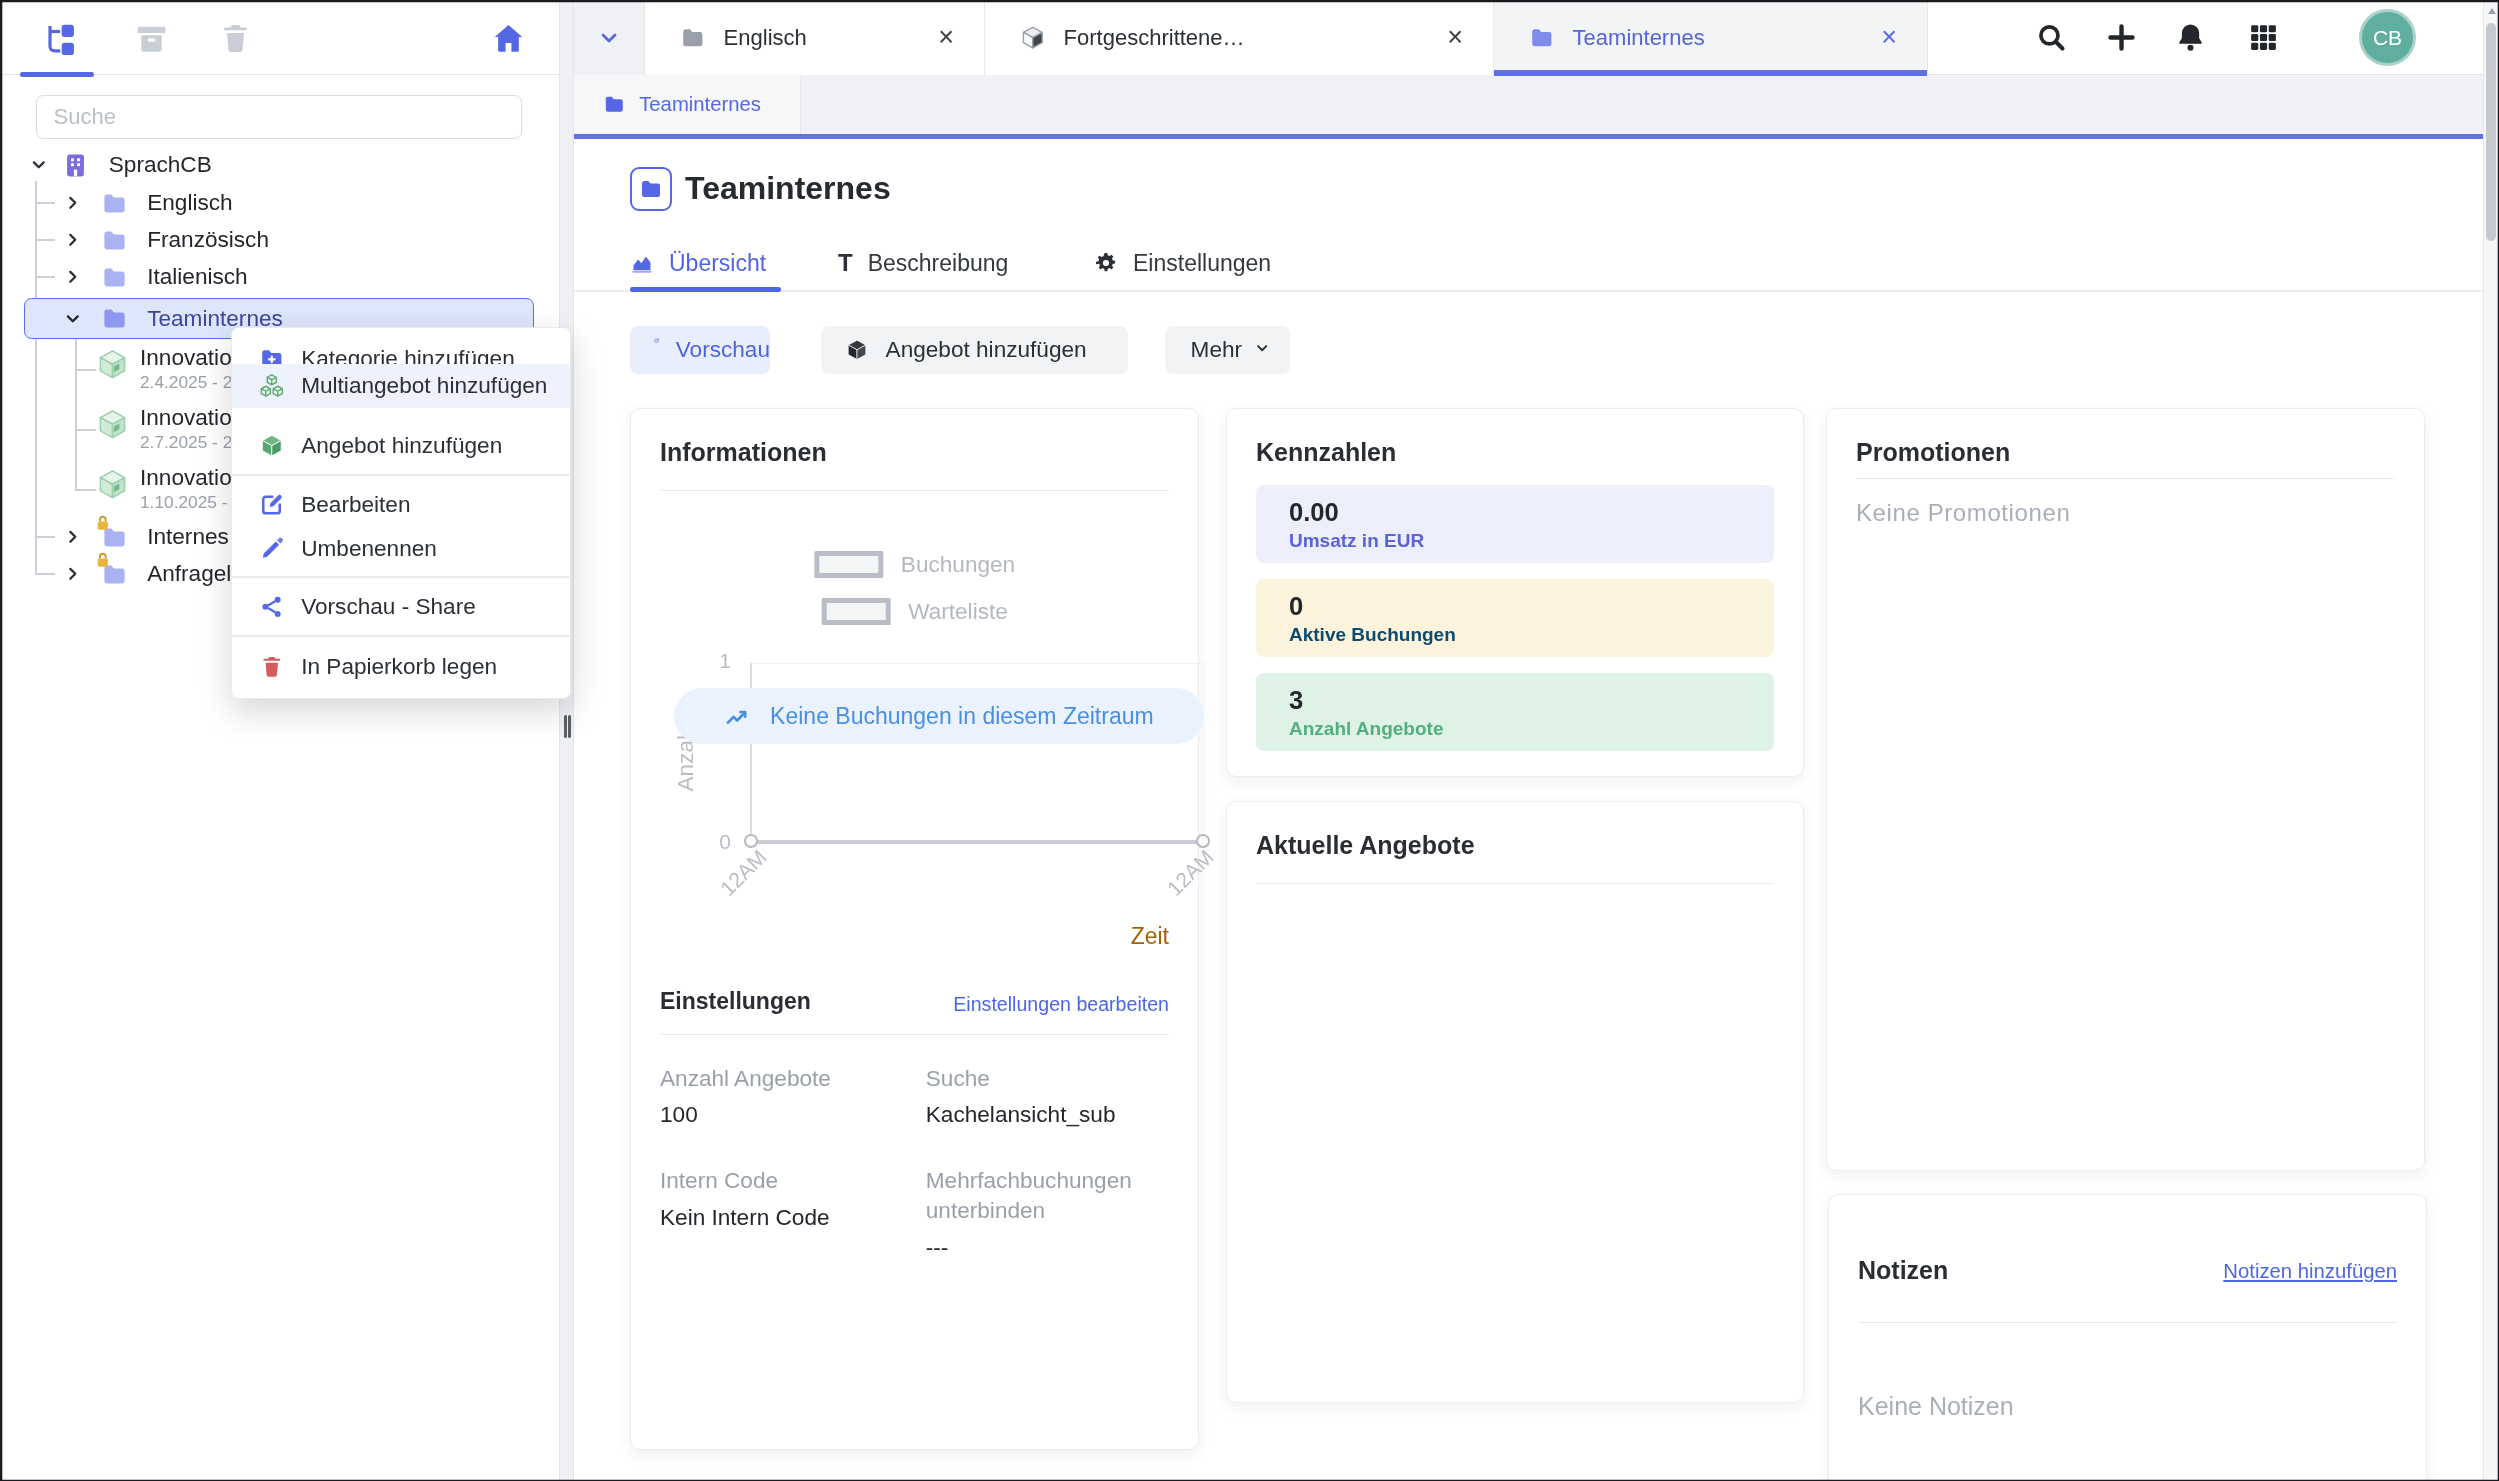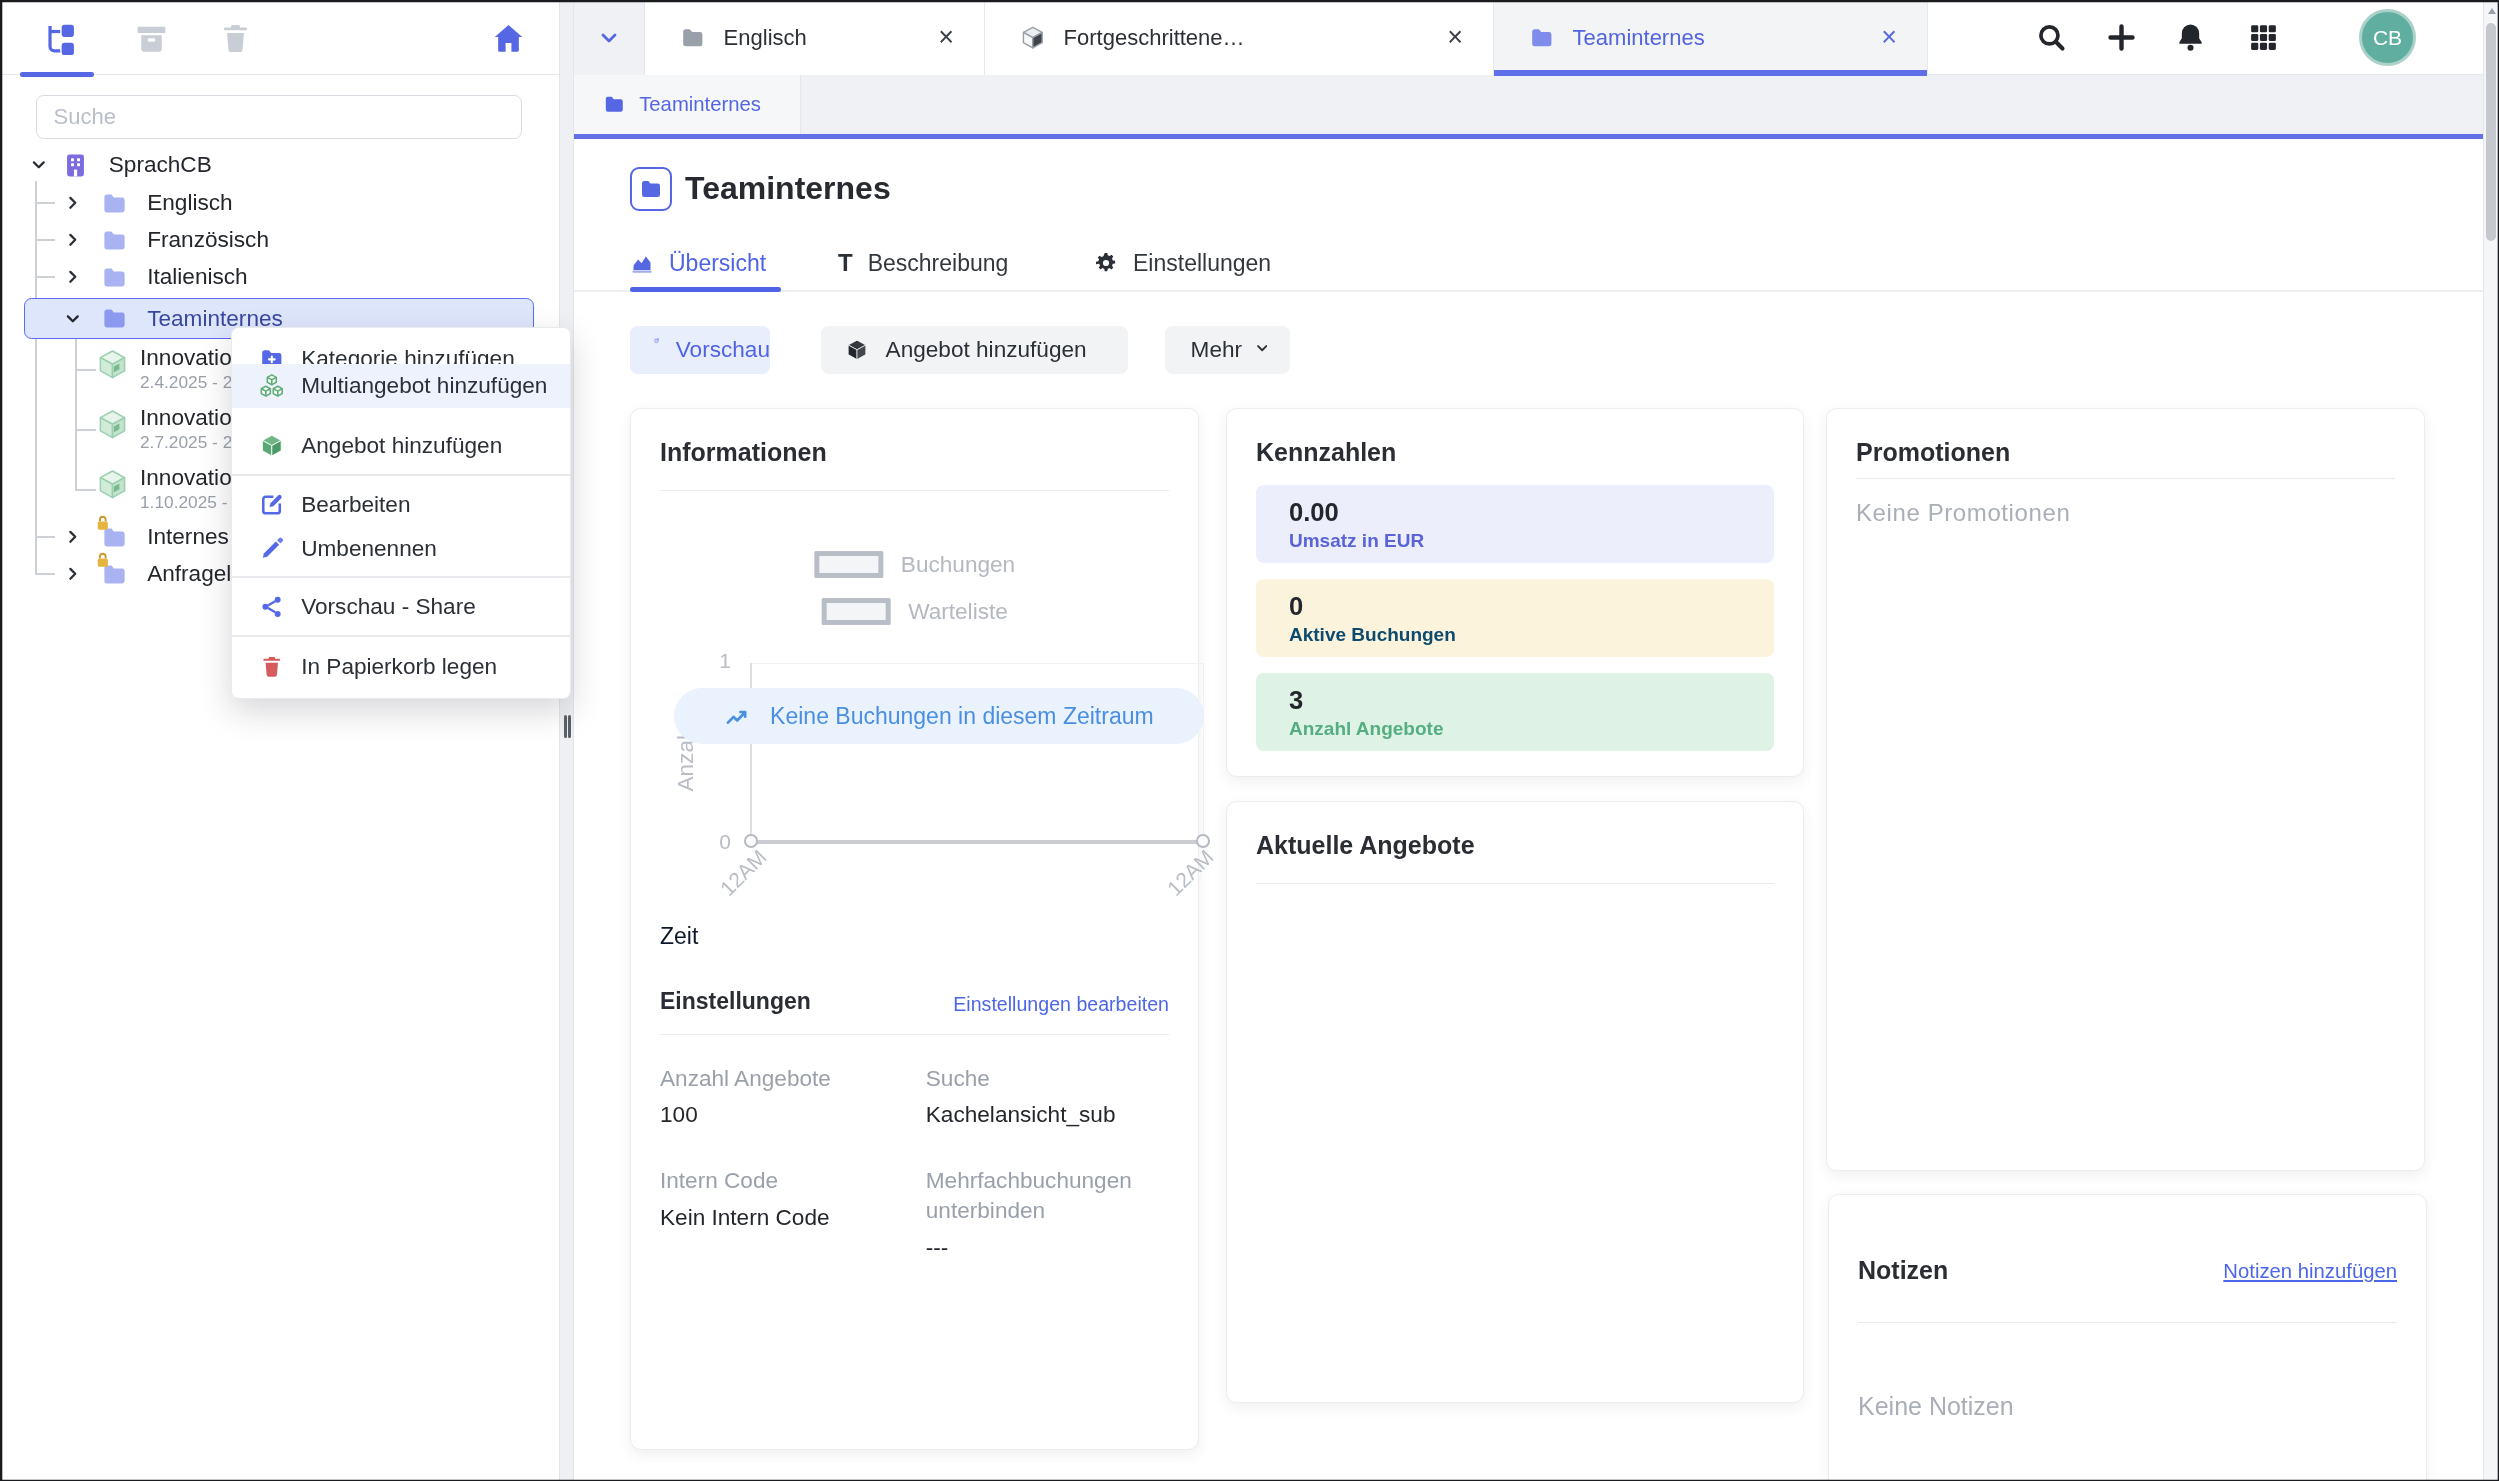--- a/index.html
+++ b/index.html
@@ -97,21 +97,21 @@
   .ytick{position:absolute;left:39px;width:32px;text-align:right;font-size:21px;color:#b9bdc5;}
   .vaxis{position:absolute;left:90px;top:172px;width:1.5px;height:182px;background:#dcdee3;}
   .plotbox{position:absolute;left:91px;top:172px;width:453px;height:179px;border:0.8px solid #f0f1f3;border-left:none;border-bottom:none;}
   .baseline{position:absolute;left:90px;top:349px;width:453px;height:3.8px;background:#caccd2;border-radius:2.3px;}
   .enddot{position:absolute;top:343px;width:13.6px;height:13.6px;border:2.3px solid #b6bac2;background:#fcfcfd;border-radius:50%;}
   .ylab{position:absolute;left:-9px;top:253px;font-size:22.6px;color:#b9bdc5;transform:rotate(-90deg);transform-origin:center;white-space:nowrap;z-index:1;}
   .pill{position:absolute;left:13.6px;top:197px;width:530px;height:56px;background:#e9f2fd;border-radius:30px;display:flex;align-items:center;justify-content:center;gap:19.6px;z-index:2;}
   .pill .plicon{width:27px;height:27px;color:#4a90e2;}
   .pill .pltext{font-size:23px;color:#4b8fe2;white-space:nowrap;}
   .xtick{position:absolute;top:370px;font-size:21px;color:#b9bdc5;transform:rotate(-45deg);white-space:nowrap;}
-  .xlab{position:absolute;left:0;right:0;top:432px;text-align:left;font-size:23px;color:#0f172a;}
+  .xlab{position:absolute;left:0;right:0;top:432px;text-align:right;font-size:23px;color:#a16207;}
 
   .settings-title-row{display:flex;align-items:center;justify-content:space-between;margin-top:13.6px;}
   .settings-title{font-size:23px;font-weight:600;color:#2a2e34;}
   .settings-div{border-top:1.5px solid #e8eaed;margin-top:18px;}
   .settings-grid{display:grid;grid-template-columns:1fr 1fr;column-gap:22.6px;row-gap:35px;margin-top:29px;}
   .sfield .sl{font-size:22.6px;color:#9aa0ab;line-height:30px;}
   .sfield .sv{font-size:22.6px;color:#23262b;line-height:33px;margin-top:4.5px;}
 
   .stat{height:78px;border-radius:7.5px;margin-top:16px;padding:11.3px 0 0 33px;}
   .stat:first-of-type{margin-top:19.6px;}

